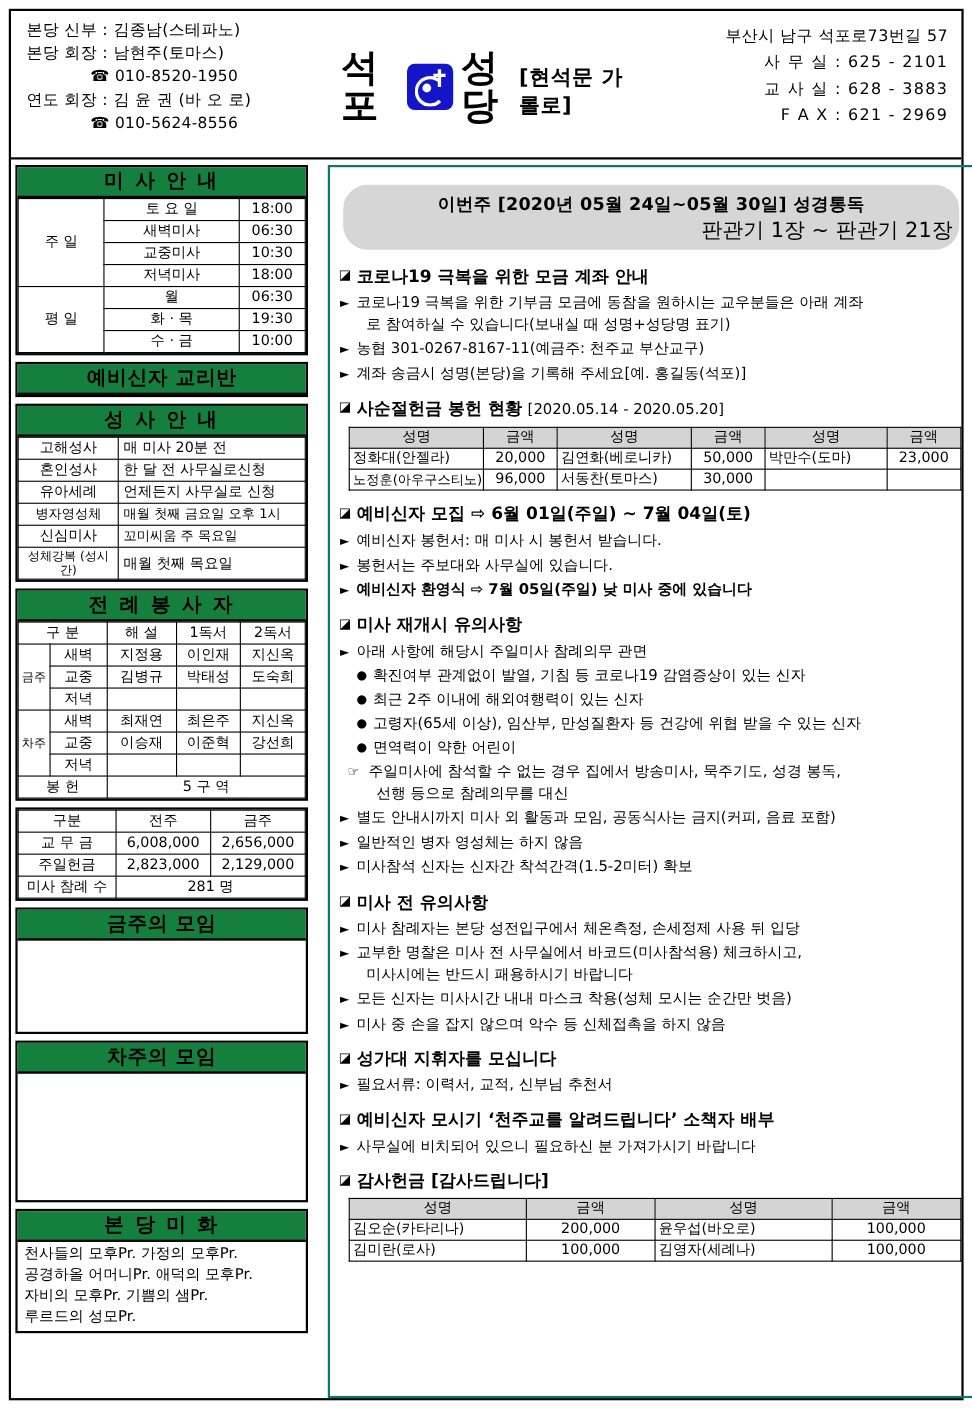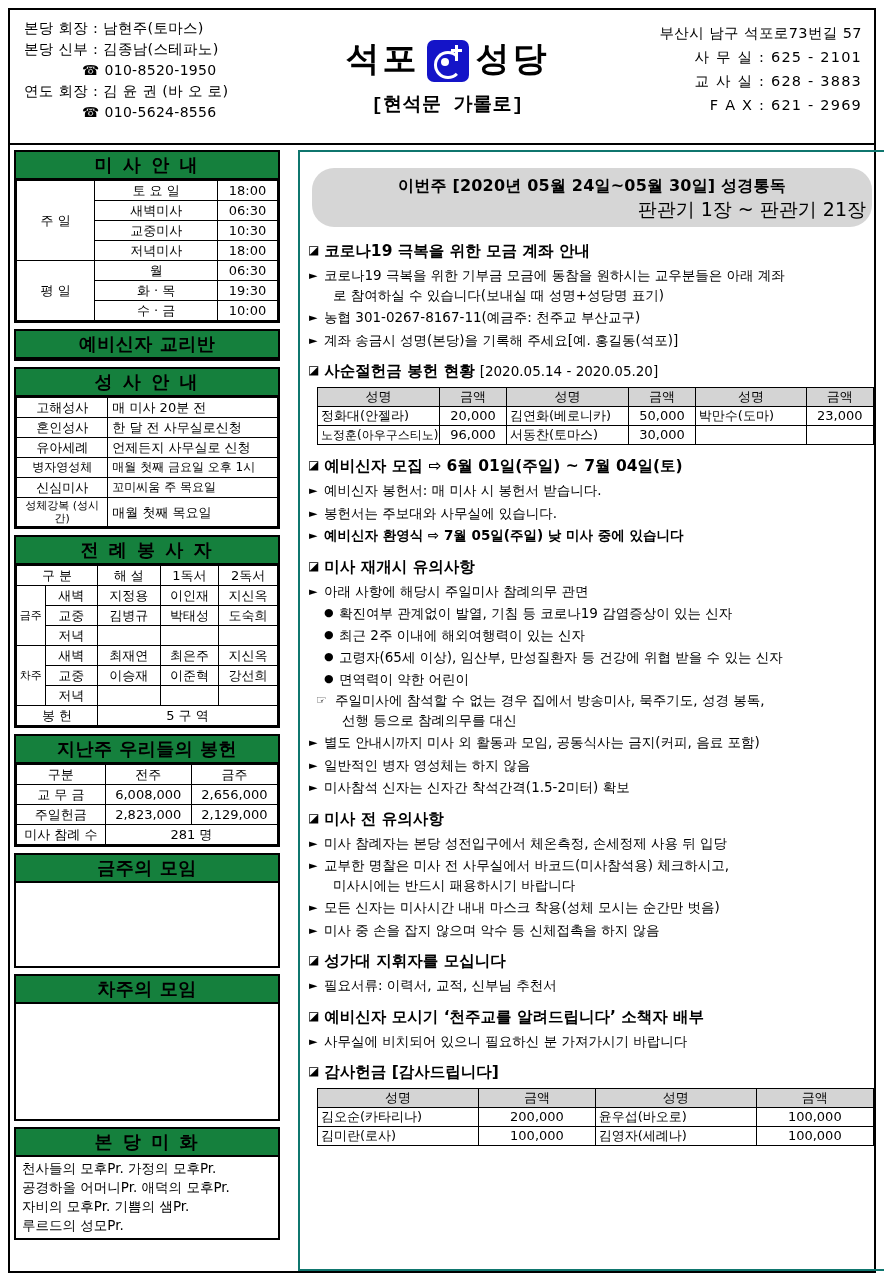--- a/index.html
+++ b/index.html
@@ -51,26 +51,25 @@
     white-space: nowrap;
     letter-spacing: 0.3px;
   }
   .hdr-line.phone {
     padding-left: 58px;
     font-size: 14px;
   }
   .hdr-center {
     width: 275px;
     display: flex;
-    flex-direction: column;
+    flex-direction: row;
     align-items: center;
     justify-content: center;
     padding-top: 4px;
     box-sizing: border-box;
-    font-family: Liberation Mono, monospace;
   }
   .title-row {
     display: flex;
     align-items: center;
     gap: 7px;
   }
   .title-word {
     font-size: 34px;
     font-weight: bold;
     letter-spacing: 3px;
@@ -324,22 +323,22 @@
   table.mtable td.amt { text-align: center; }
 </style>
 </head>
 <body>
 
 <div id="page">
   <div class="outer-frame"></div>
 
   <div class="header">
     <div class="hdr-left">
+      <div class="hdr-line">본당 신부 : 김종남(스테파노)</div>
       <div class="hdr-line">본당 회장 : 남현주(토마스)</div>
-      <div class="hdr-line">본당 신부 : 김종남(스테파노)</div>
       <div class="hdr-line phone">☎ 010-8520-1950</div>
       <div class="hdr-line">연도 회장 : 김 윤 권 (바 오 로)</div>
       <div class="hdr-line phone">☎ 010-5624-8556</div>
     </div>
     <div class="hdr-center">
       <div class="title-row">
         <span class="title-word">석포</span>
         <span class="logo-badge">
           <span class="ring"></span>
           <span class="crossv"></span>
@@ -504,21 +503,20 @@
           </tr>
           <tr>
             <td colspan="2">봉   헌</td>
             <td colspan="3">5 구 역</td>
           </tr>
         </tbody>
       </table>
     </div>
 
     <div class="panel">
-      <div class="panel-title tight">지난주 우리들의 봉헌</div>
       <table class="grid">
         <colgroup>
             <col style="width:34%">
             <col style="width:33%">
             <col style="width:33%">
           </colgroup>
         <thead>
           <tr>
             <th>구분</th>
             <th>전주</th>

